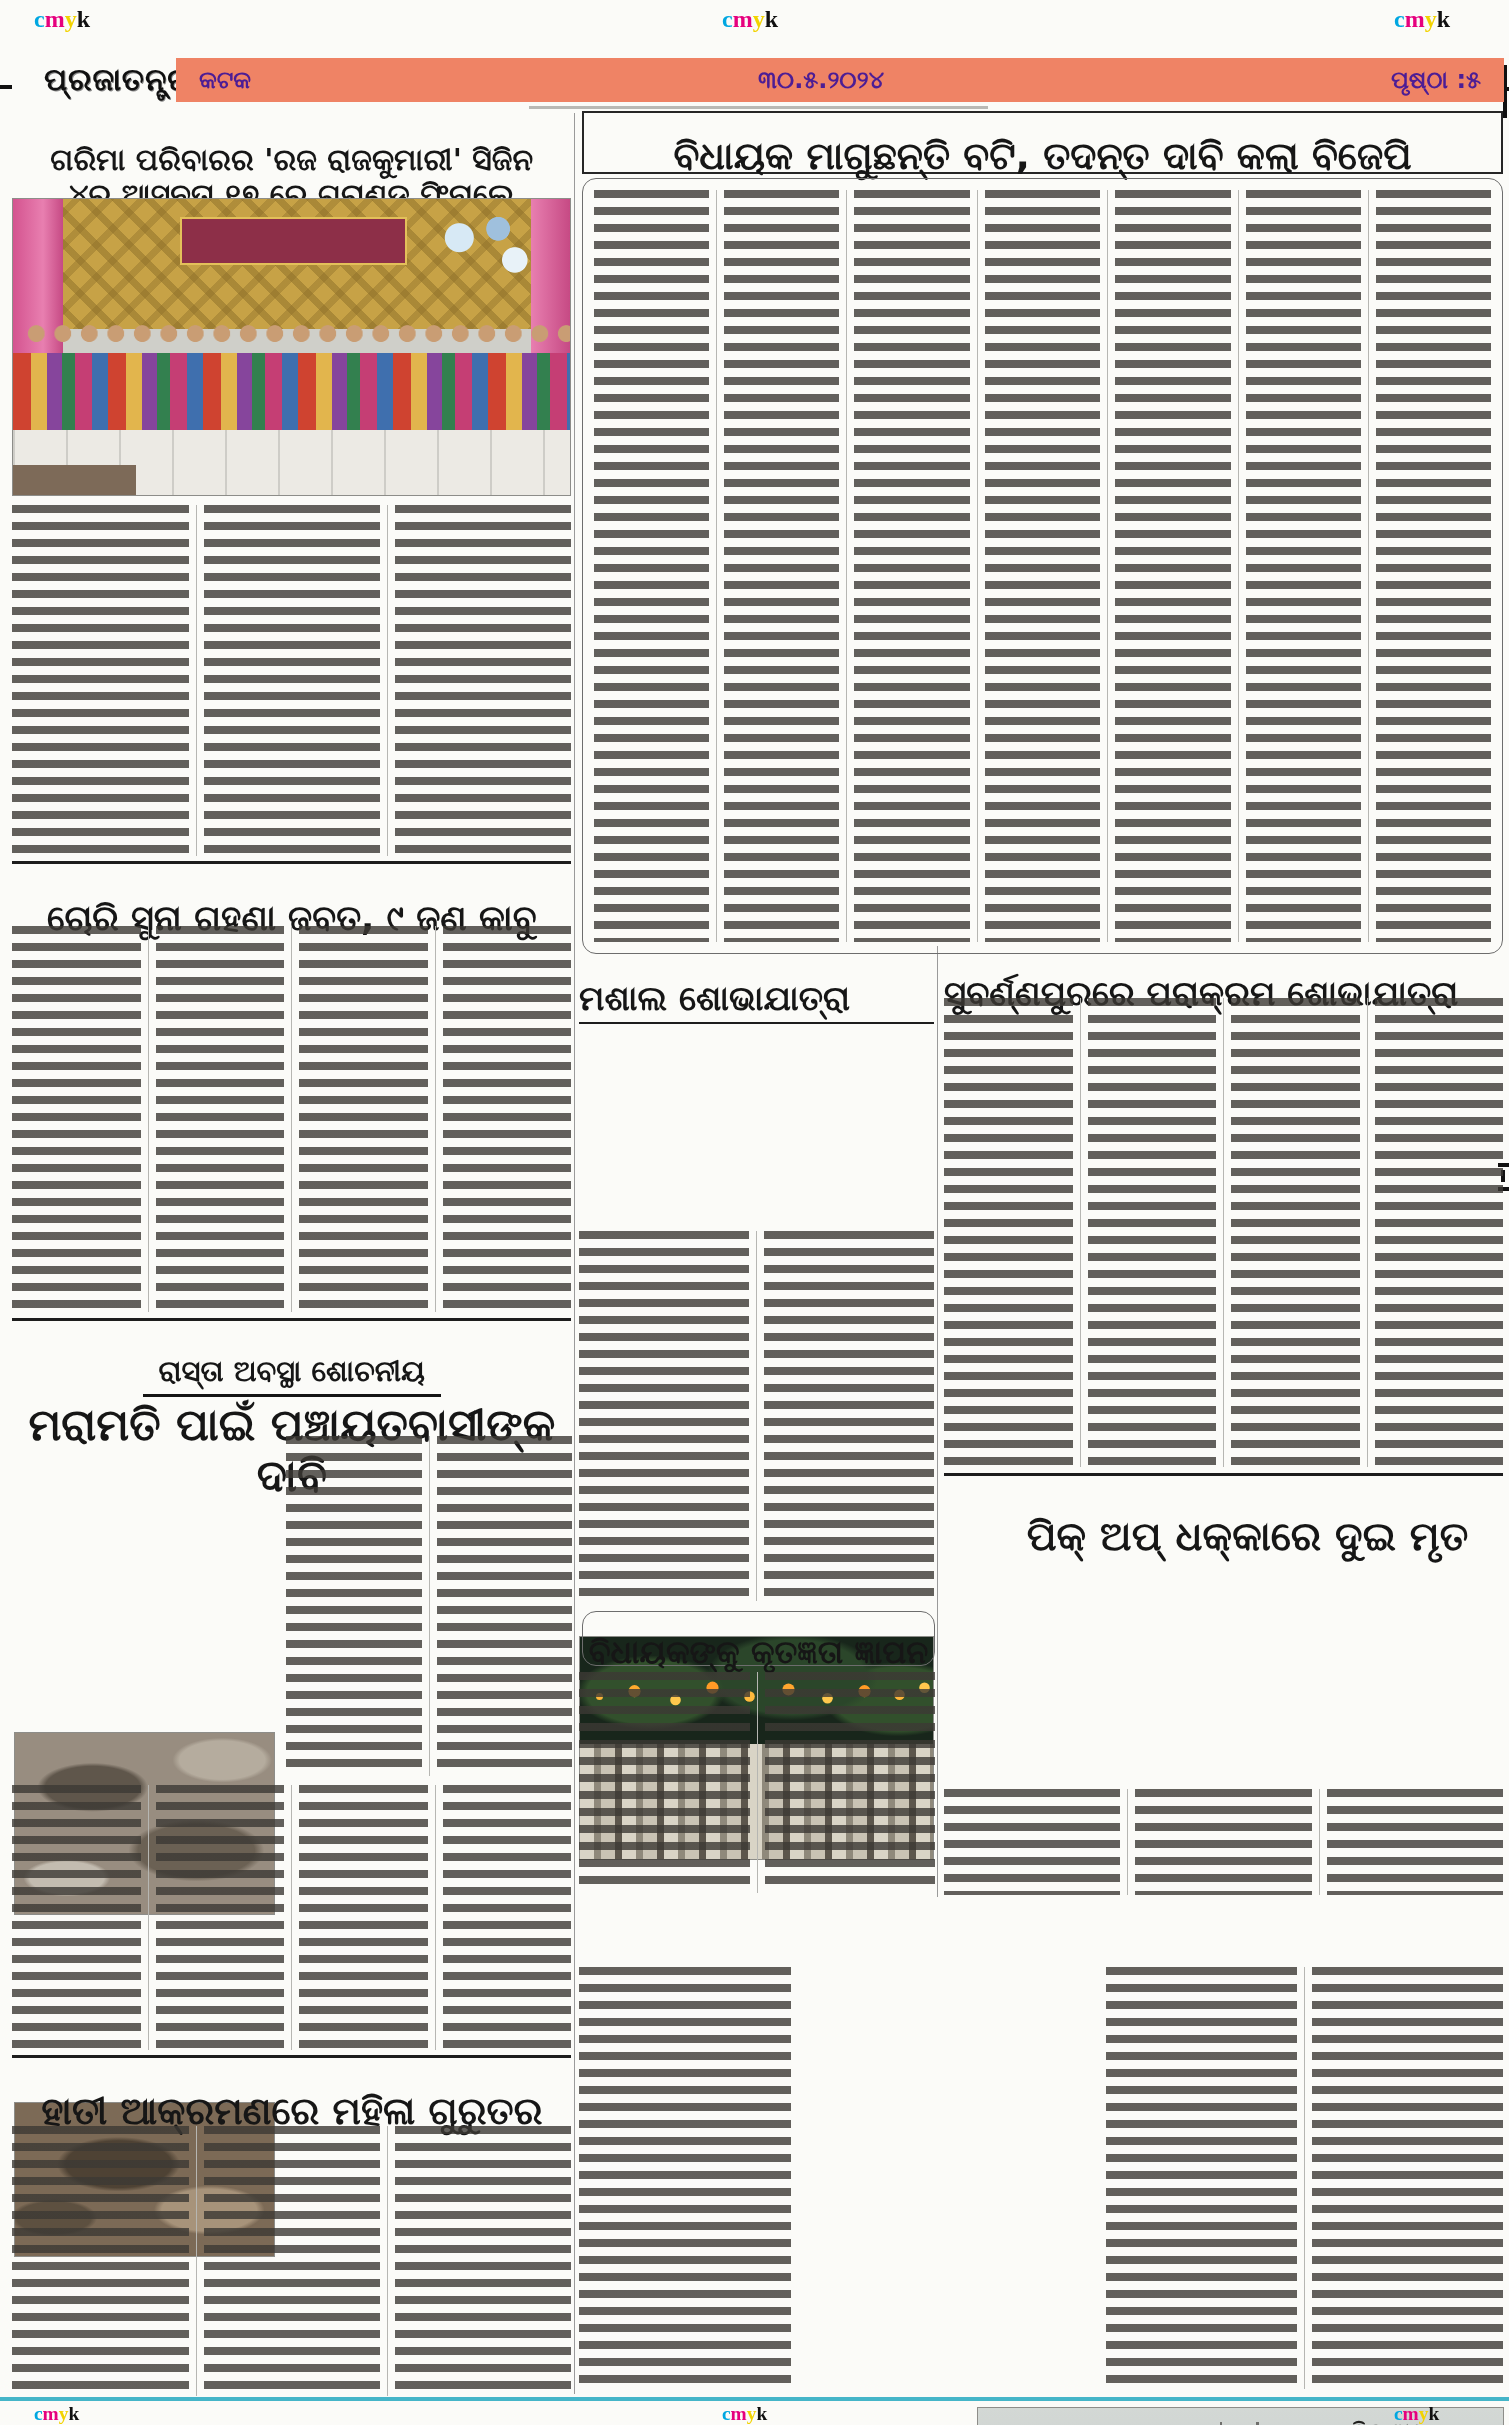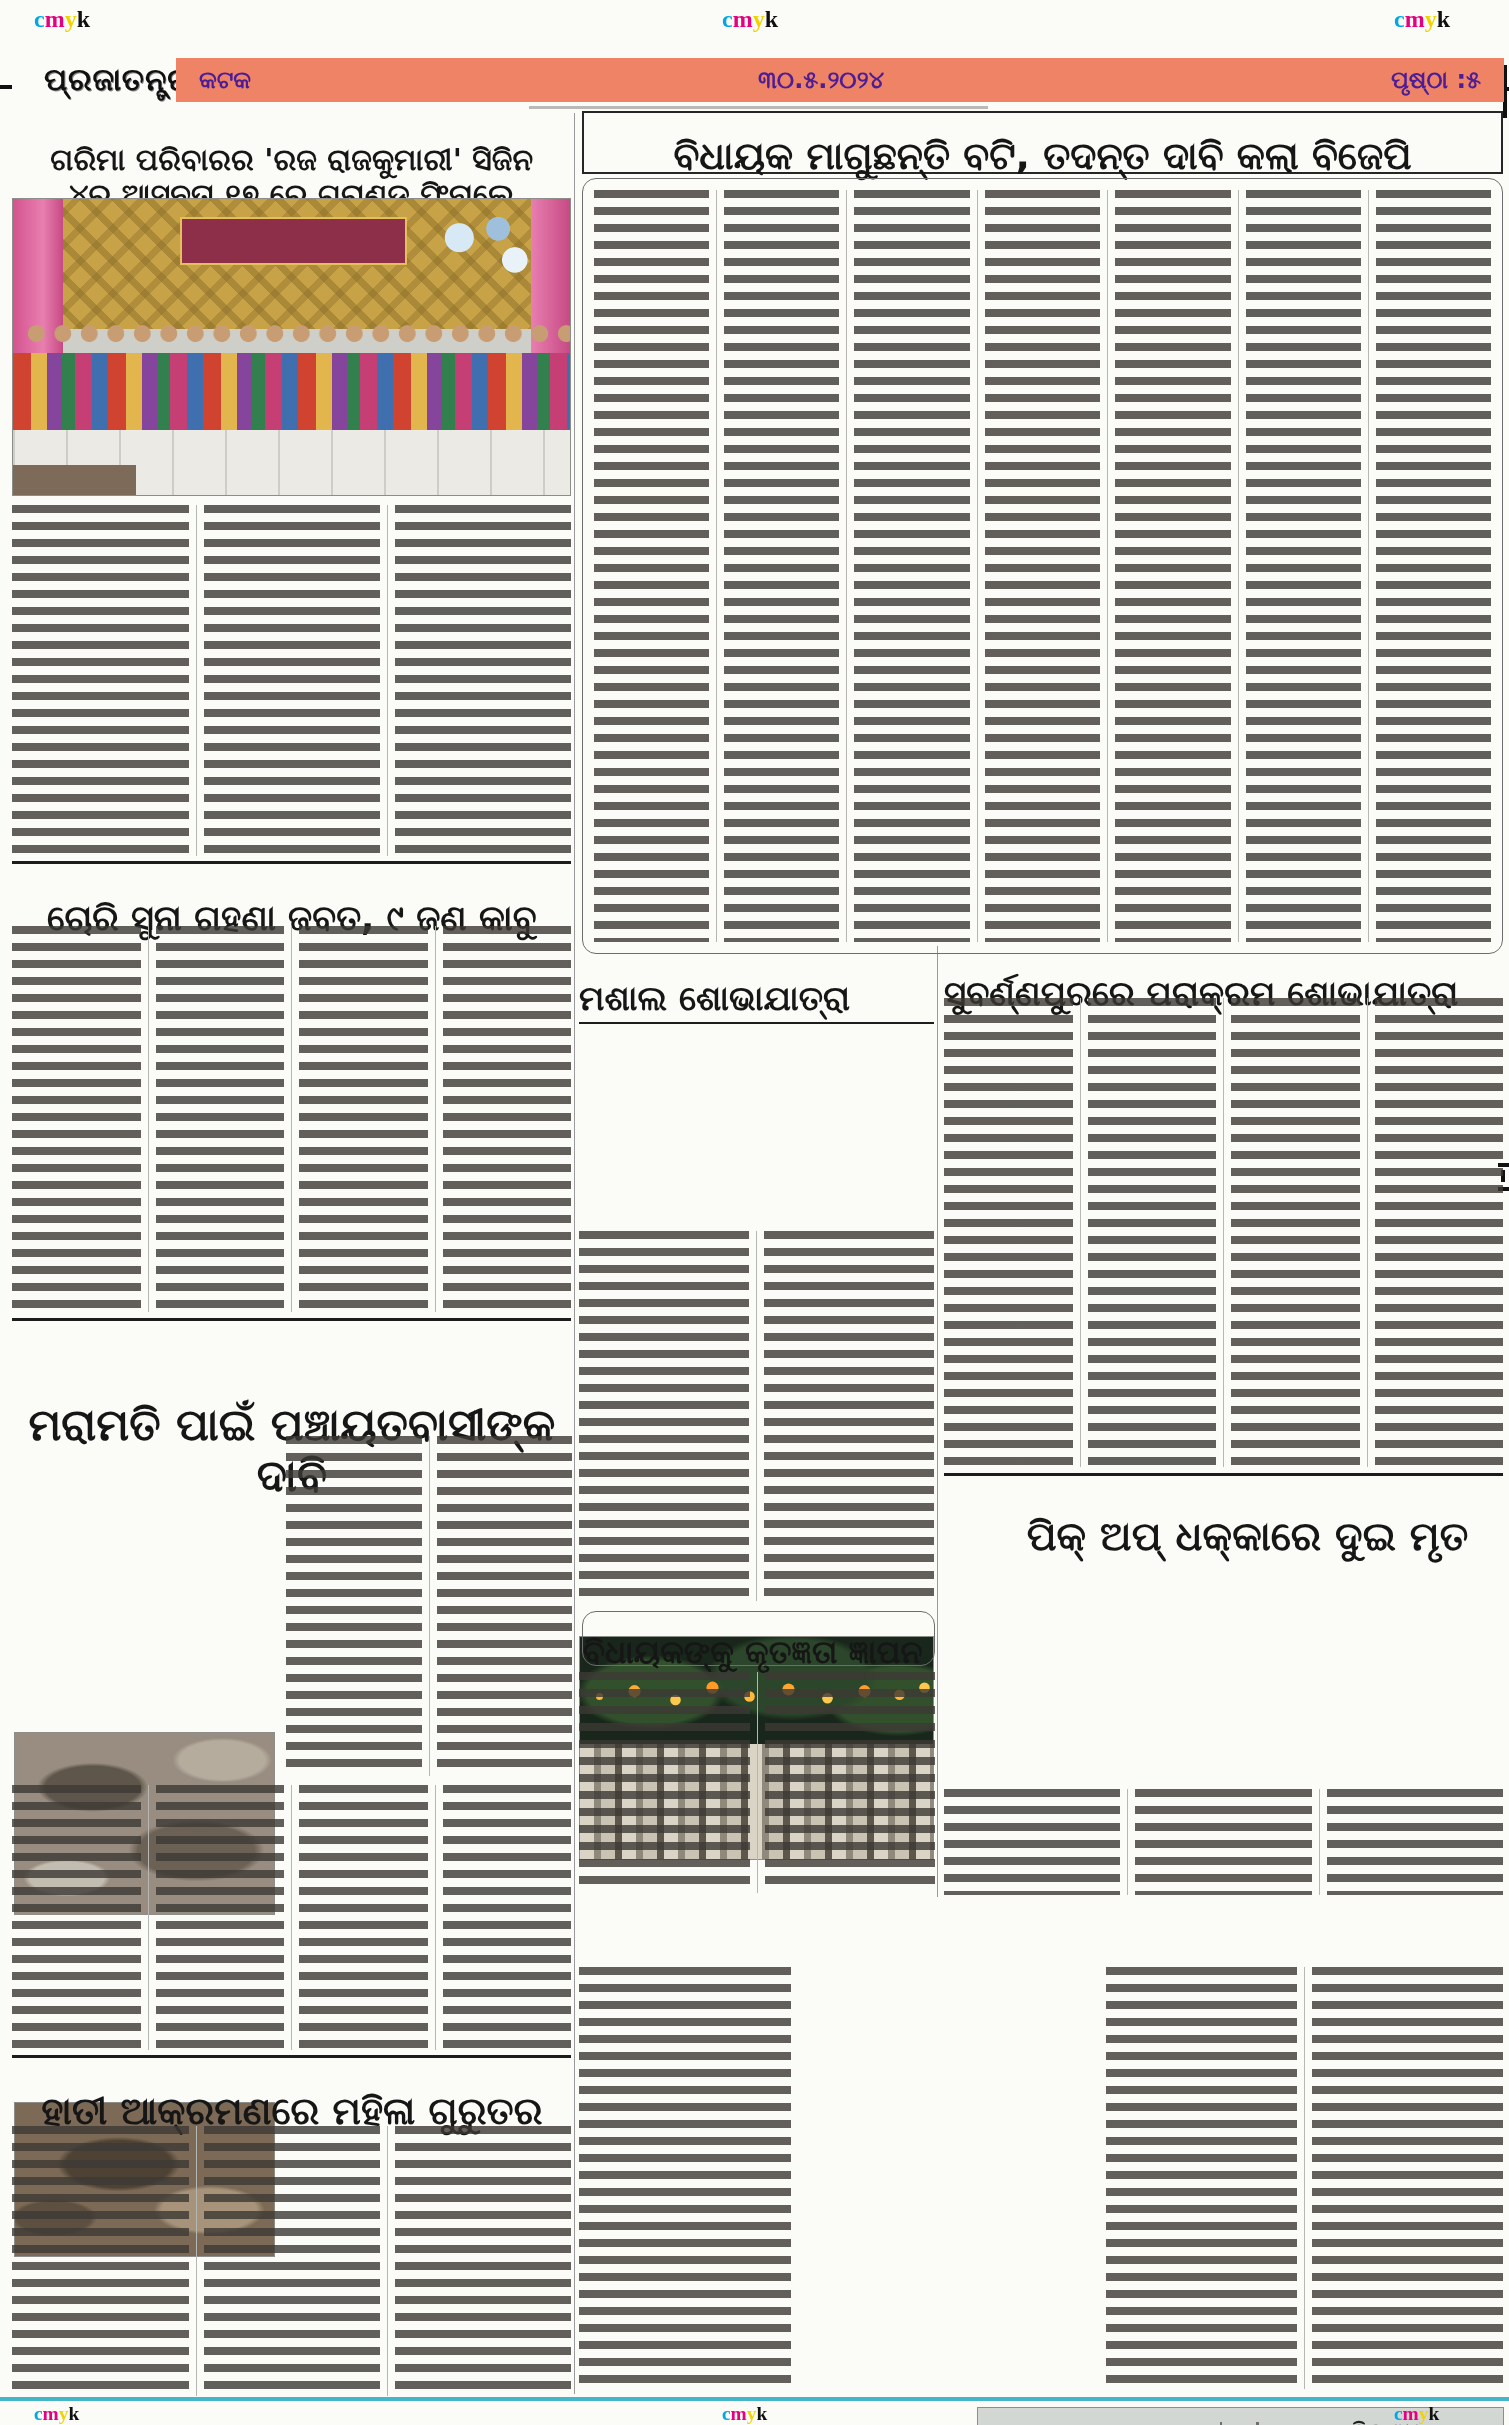--- a/index.html
+++ b/index.html
@@ -120,20 +120,23 @@
   <div class="abs rule" style="left:12.3px;top:861px;width:559px;height:2.6px;"></div>
   <div class="abs hl center" style="left:12.3px;top:870px;width:559px;font-size:35px;">ଚୋରି ସୁନା ଗହଣା ଜବତ, ୯ ଜଣ କାବୁ</div>
   <div class="abs cols" style="left:12.3px;top:926px;width:559px;height:386px;">
     <div class="col"></div>
     <div class="col"></div>
     <div class="col"></div>
     <div class="col"></div>
   </div>
   <div class="abs rule" style="left:12.3px;top:1318px;width:559px;height:2.6px;"></div>
 
+  <div class="abs hl center" style="left:12.3px;top:1327px;width:559px;font-size:29px;">
+    <span class="underline-kicker">ରାସ୍ତା ଅବସ୍ଥା ଶୋଚନୀୟ</span>
+  </div>
   <div class="abs hl center" style="left:12.3px;top:1372px;width:559px;font-size:44px;">ମରାମତି ପାଇଁ ପଞ୍ଚାୟତବାସୀଙ୍କ ଦାବି</div>
   <div class="abs photo road1" style="left:14px;top:1434px;width:261px;height:183px;"></div>
   <div class="abs photo road2" style="left:14px;top:1621px;width:261px;height:155px;"></div>
   <div class="abs cols" style="left:286px;top:1436px;width:286px;height:340px;">
     <div class="col"></div>
     <div class="col"></div>
   </div>
   <div class="abs cols" style="left:12.3px;top:1785px;width:559px;height:265px;">
     <div class="col"></div>
     <div class="col"></div>
@@ -153,21 +156,21 @@
   <div class="abs photo" style="left:579px;top:1000px;width:355px;height:224px;">
     <div class="torch-base"></div>
     <div class="torch-flames"></div>
     <div class="torch-crowd"></div>
   </div>
   <div class="abs cols" style="left:579px;top:1231px;width:355px;height:370px;">
     <div class="col"></div>
     <div class="col"></div>
   </div>
 
-  <div class="abs round-box" style="left:582px;top:1611px;width:353px;height:55px;display:flex;align-items:center;">
+  <div class="abs round-box" style="left:582px;top:1611px;width:353px;height:55px;display:flex;align-items:center;justify-content:center;">
     <span class="hl" style="font-size:32px;">ବିଧାୟକଙ୍କୁ କୃତଜ୍ଞତା ଜ୍ଞାପନ</span>
   </div>
   <div class="abs cols" style="left:579px;top:1672px;width:356px;height:221px;">
     <div class="col"></div>
     <div class="col"></div>
   </div>
 
   <div class="abs hl" style="left:944px;top:946px;width:559px;font-size:34px;">ସୁବର୍ଣ୍ଣପୁରରେ ପରାକ୍ରମ ଶୋଭାଯାତ୍ରା</div>
   <div class="abs cols" style="left:944px;top:998px;width:559px;height:469px;">
     <div class="col"></div>

